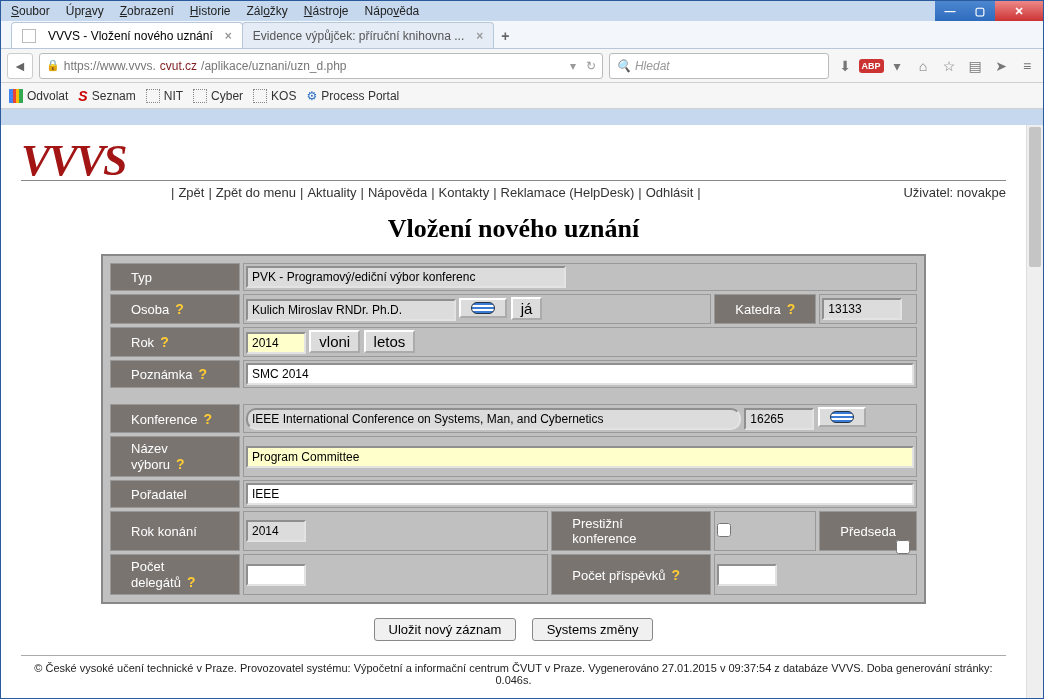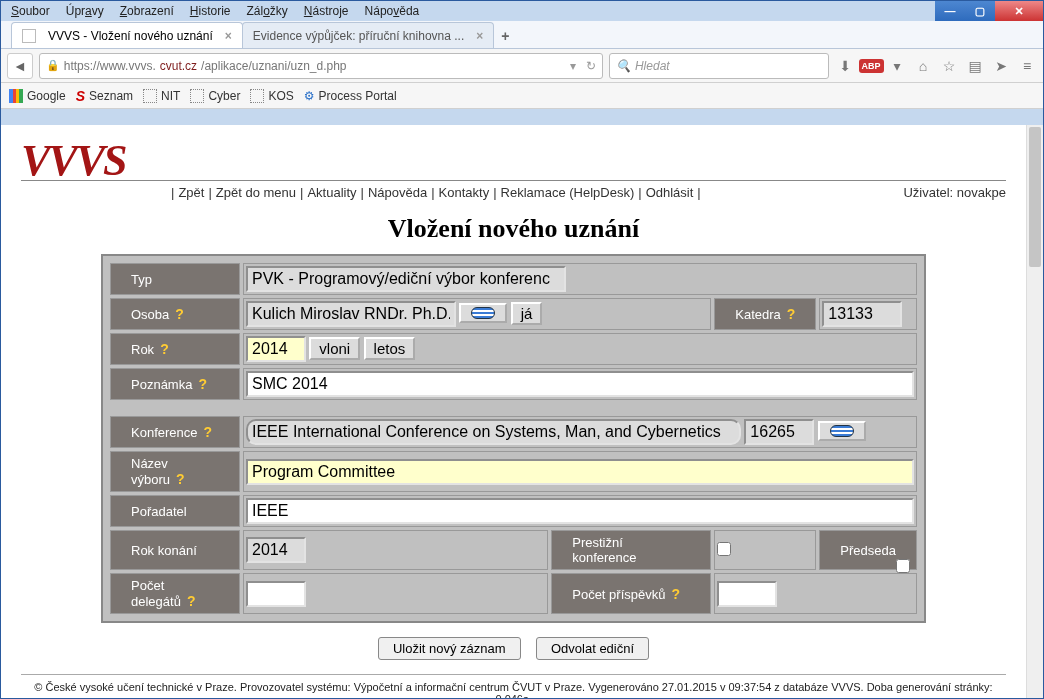--- a/index.html
+++ b/index.html
@@ -56,21 +56,21 @@
   h1.title { text-align:center; font-family:"Times New Roman", serif; font-size:26px; font-weight:bold; margin:8px 0 10px;}
   
   .form-outer { border:2px solid #888; background:#c0c0c0; padding:4px; margin:0 80px;}
   table.form { width:100%; border-collapse:separate; border-spacing:3px;}
   td.lab { background:#7a7470; color:#fff; padding:4px 20px; font-size:13px; width:130px; border:1px solid #999;}
   td.lab.narrow { width:90px;}
   td.cell { background:#c0c0c0; padding:2px; border:1px solid #999;}
   td.gap { height:10px; border:none; background:#c0c0c0;}
   .q { color:#ffcc33; font-weight:bold; font-size:14px; margin-left:6px;}
   
-  input.txt { font-family:Arial; font-size:16px; padding:2px 4px; border:2px inset #e3e3e3; background:#fff;}
+  input.txt { font-family:Arial; font-size:12px; padding:2px 4px; border:2px inset #e3e3e3; background:#fff;}
   input.ro { background:#dcdcdc;}
   input.yel { background:#ffffcc;}
   input.sm { width:60px;}
   
   .btn3d { font-family:Arial; font-size:15px; padding:1px 8px; background:#dcdcdc; border:2px outset #fff; cursor:default; display:inline-block; font-weight:normal;}
   .iconbtn { display:inline-flex; align-items:center; justify-content:center; padding:2px 10px; background:#dcdcdc; border:2px outset #fff;}
   .ico-list { display:inline-block; width:24px; height:12px; border:1px solid #234; background:repeating-linear-gradient(to bottom,#3a7bd5 0 2px,#fff 2px 4px); border-radius:6px;}
   
   .actions { text-align:center; margin:14px 0;}
   .stdbtn { font-family:Arial; font-size:13px; padding:3px 14px; background:#f0f0f0; border:1px solid #888; border-radius:3px; margin:0 6px;}
@@ -136,21 +136,21 @@
     <div class="tbicon">⌂</div>
     <div class="tbicon">☆</div>
     <div class="tbicon">▤</div>
     <div class="tbicon">➤</div>
     <div class="tbicon">≡</div>
   </div>
 
   <div class="bookmarks">
     <div class="bm">
         <span class="bico gico"></span>
-        <span>Google</span>
+        <span>Odvolat</span>
       </div>
     <div class="bm">
         <span class="sico">S</span>
         <span>Seznam</span>
       </div>
     <div class="bm">
         <span class="bico dotted"></span>
         <span>NIT</span>
       </div>
     <div class="bm">
@@ -257,20 +257,20 @@
         </tbody>
           </table>
 
         <div style="position:relative; height:0;">
           <div style="position:absolute; right:10px; top:-58px;"><input type="checkbox" style=""></div>
         </div>
       </div>
 
       <div class="actions">
         <button class="stdbtn">Uložit nový záznam</button>
-        <button class="stdbtn">Odvolat ediční</button>
+        <button class="stdbtn">Systems změny</button>
       </div>
 
       <hr class="thin">
       <div class="footer">© České vysoké učení technické v Praze. Provozovatel systému: Výpočetní a informační centrum ČVUT v Praze. Vygenerováno 27.01.2015 v 09:37:54 z databáze VVVS. Doba generování stránky: 0.046s.</div>
     </div>
   </div>
 </div>
 
 </body></html>

